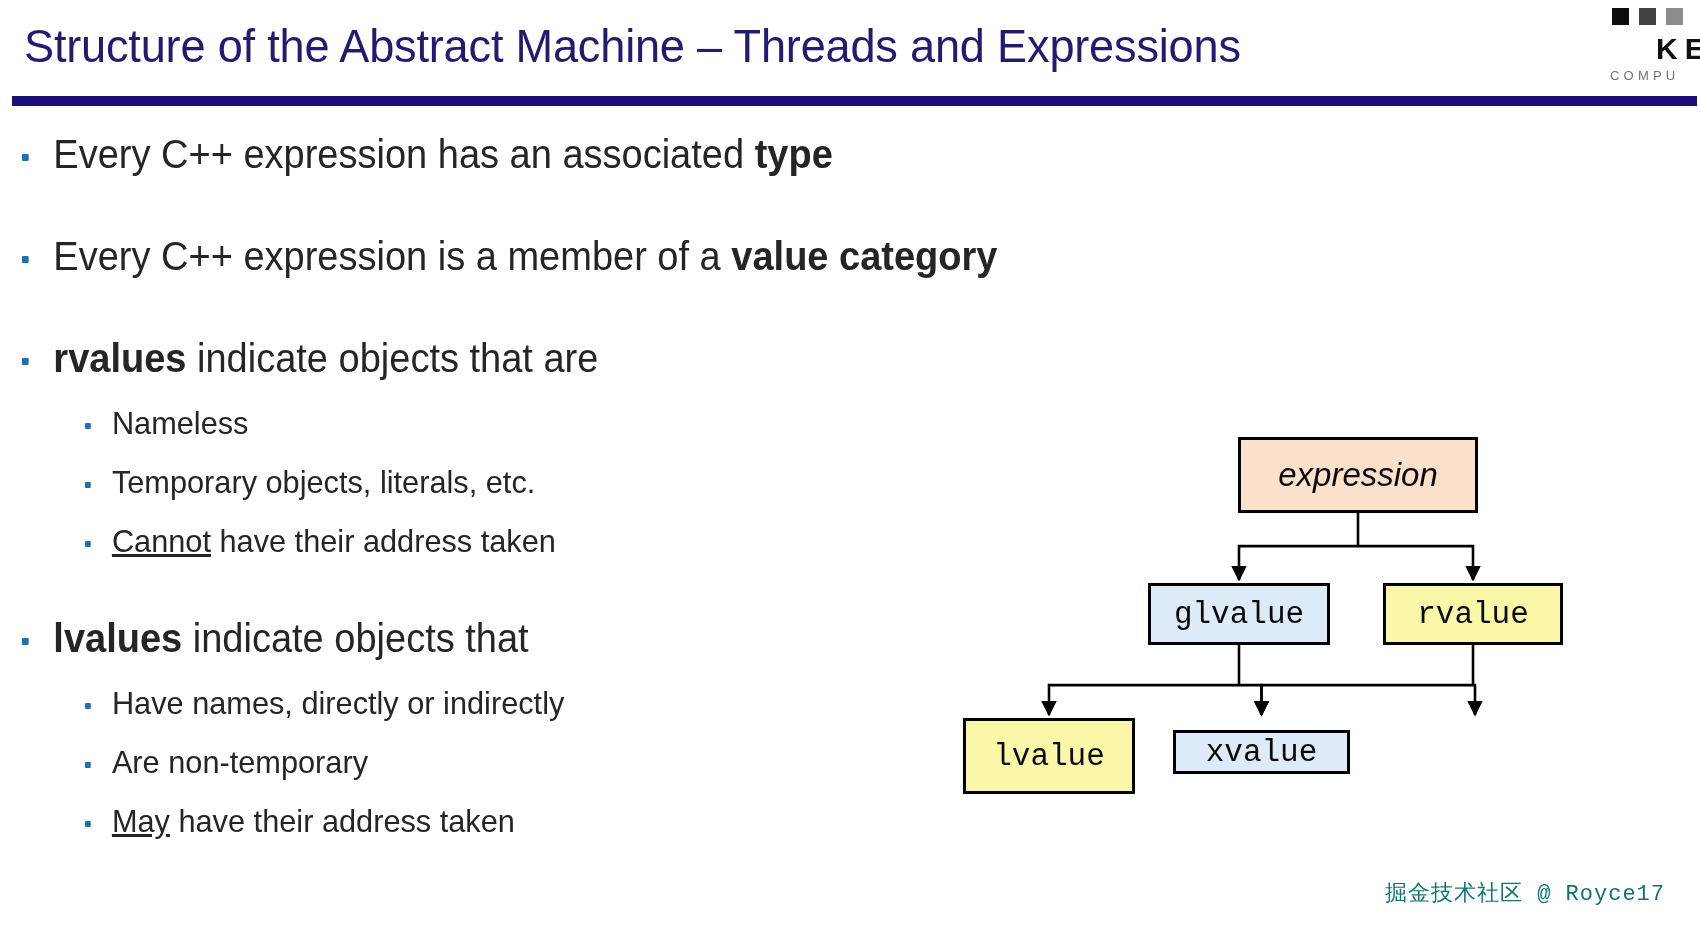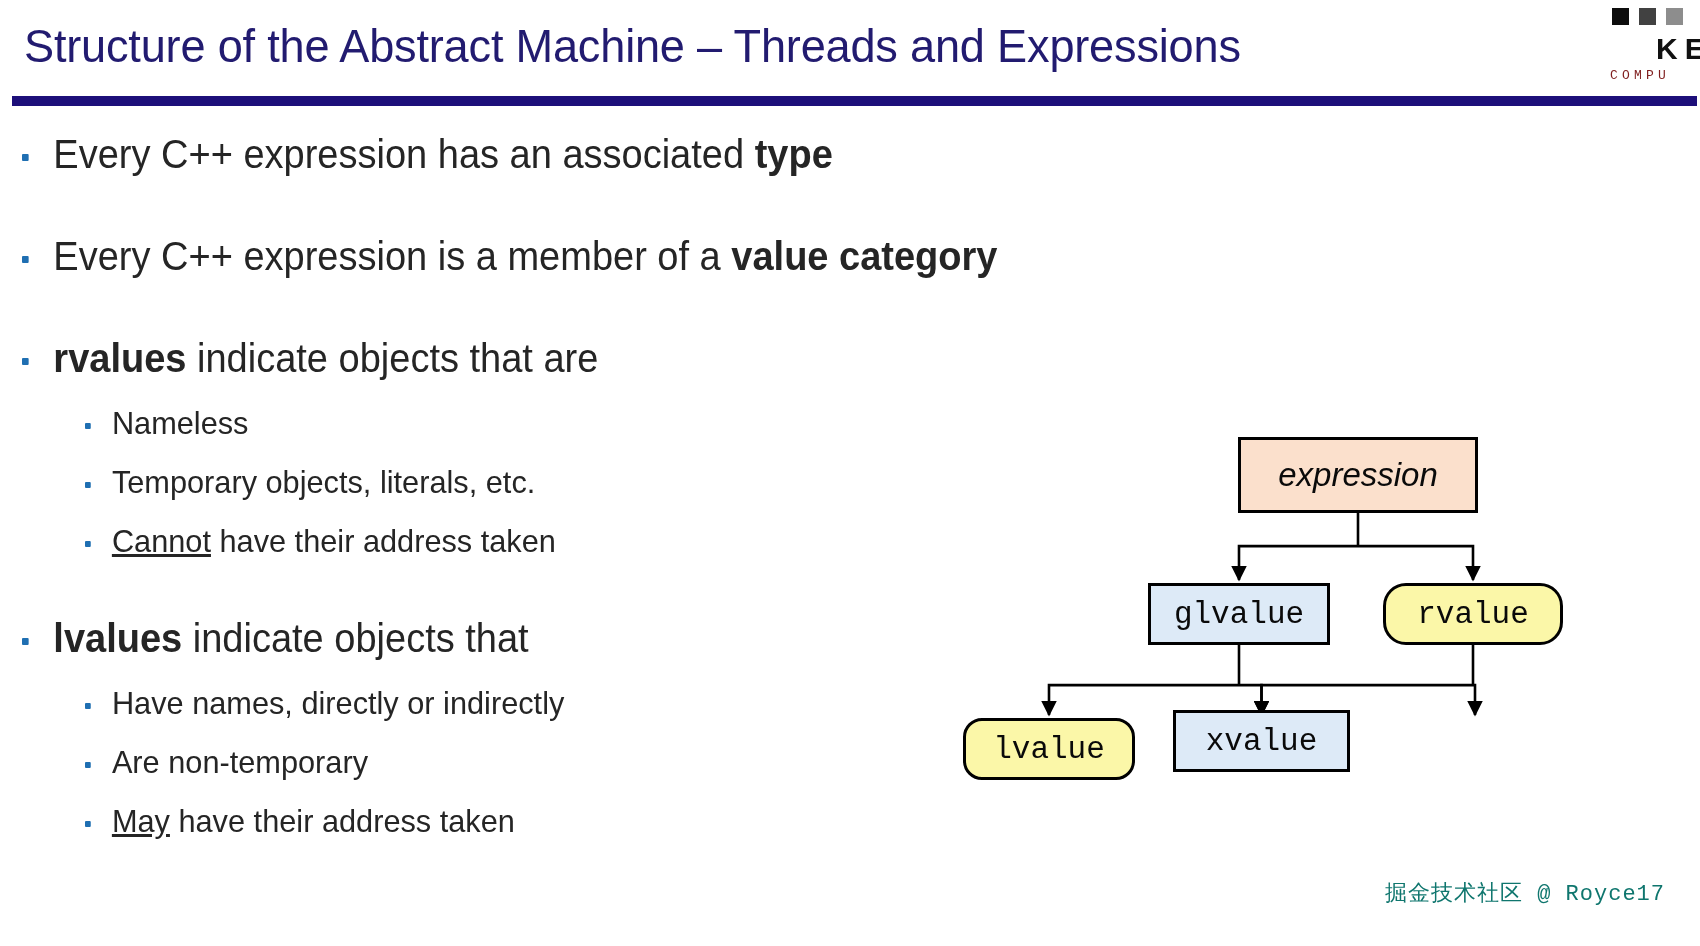--- a/index.html
+++ b/index.html
@@ -73,24 +73,24 @@
     font-size: 30px;
     letter-spacing: 7px;
     color: #111111;
     white-space: nowrap;
     margin-left: 46px;
   }
   #logo-sub {
     position: absolute;
     left: 30px;
     top: 62px;
-    font-family: Liberation Mono, monospace;
+    font-family: Liberation Sans, sans-serif;
     font-size: 13px;
     letter-spacing: 4.2px;
-    color: #7f1d1d;
+    color: #737373;
     white-space: nowrap;
   }
 
   
   #body-column {
     position: absolute;
     left: 0;
     top: 112px;
     width: 960px;
   }
@@ -228,24 +228,24 @@
         <path d="M 523 295.15 L 311.5 295.15 L 311.5 325" marker-end="url(#arw)"></path>
         <path d="M 523 295.15 L 525 295.15 L 525 325" marker-end="url(#arw)"></path>
       </g>
   </svg>
 <div class="node root" style="left: 288px; top: 47px; width: 240px; height: 76px; background: rgb(251, 224, 204);">
       <span>expression</span>
     </div>
     <div class="node" style="left: 198px; top: 193px; width: 182px; height: 62px; background: rgb(221, 234, 247);">
       <span>glvalue</span>
     </div>
-    <div class="node" style="left: 433px; top: 193px; width: 180px; height: 62px; background: rgb(251, 247, 168); border-radius: 23px;">
+    <div class="node" style="left: 433px; top: 193px; width: 180px; height: 62px; background: rgb(251, 247, 168);">
       <span>rvalue</span>
     </div>
-    <div class="node" style="left: 13px; top: 328px; width: 172px; height: 62px; background: rgb(251, 247, 168); border-radius: 19px;">
+    <div class="node" style="left: 13px; top: 328px; width: 172px; height: 76px; background: rgb(251, 247, 168);">
       <span>lvalue</span>
     </div>
-    <div class="node" style="left: 223px; top: 320px; width: 177px; height: 62px; background: rgb(221, 234, 247);">
+    <div class="node" style="left: 223px; top: 340px; width: 177px; height: 44px; background: rgb(221, 234, 247);">
       <span>xvalue</span>
     </div>
   </div>
 
 <div id="watermark">掘金技术社区 @ Royce17</div>
 
 </body></html>

